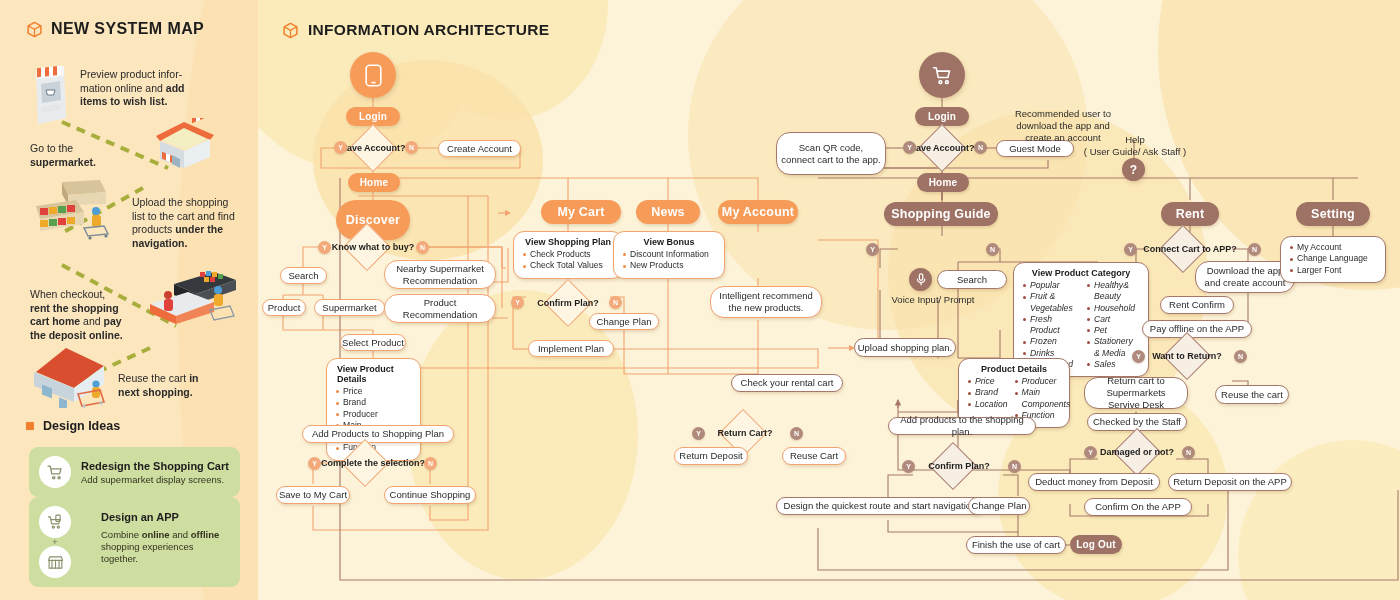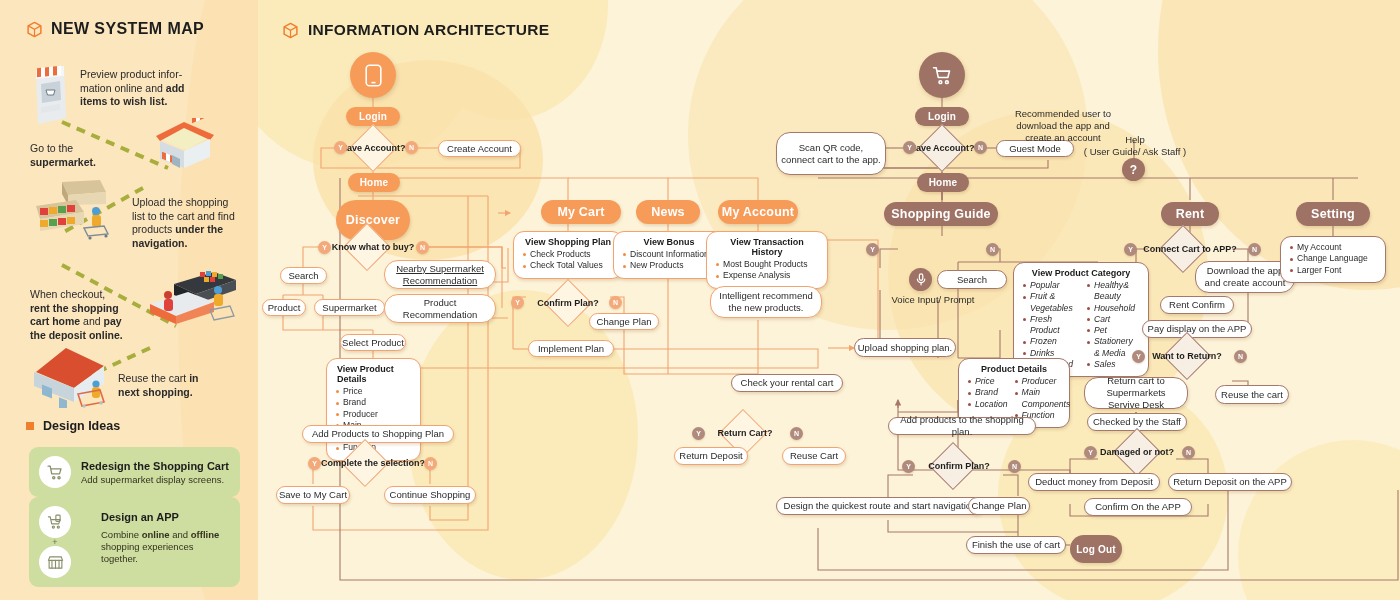--- a/index.html
+++ b/index.html
@@ -565,21 +565,21 @@
     <div class="node box-o" style="left:22px; top:267px; width:47px; height:17px;">
       <span>Search</span>
     </div>
     <div class="node box-o" style="left:4px; top:299px; width:44px; height:17px;">
       <span>Product</span>
     </div>
     <div class="node box-o" style="left:56px; top:299px; width:71px; height:17px;">
       <span>Supermarket</span>
     </div>
 
-    <div class="node box-o" style="left:126px; top:260px; width:112px; height:29px; white-space:pre-line;text-decoration:underline;">
+    <div class="node box-o" style="left:126px; top:260px; width:112px; height:29px; white-space:pre-line;">
       <span>Nearby Supermarket
 Recommendation</span>
     </div>
     <div class="node box-o" style="left:126px; top:294px; width:112px; height:29px; white-space:pre-line;">
       <span>Product
 Recommendation</span>
     </div>
 
     <div class="node box-o" style="left:82px; top:334px; width:66px; height:17px;">
       <span>Select Product</span>
@@ -645,27 +645,20 @@
     </div>
 
     <div class="listbox o" style="left:355px; top:231px; width:112px;">
       <div class="lb-h">View Bonus</div>
       <ul class="lb-ul">
           <li>Discount Information</li>
           <li>New Products</li>
         </ul>
     </div>
 
-    <div class="listbox o" style="left:448px; top:231px; width:122px;">
-      <div class="lb-h">View Transaction History</div>
-      <ul class="lb-ul">
-          <li>Most Bought Products</li>
-          <li>Expense Analysis</li>
-        </ul>
-    </div>
 
     <div class="node box-o" style="left:452px; top:286px; width:112px; height:32px; white-space:pre-line;">
       <span>Intelligent recommend
 the new products.</span>
     </div>
 
     <div class="circ-icon ic-b" style="left:661px; top:52px; width:46px; height:46px;">
       <svg width="21" height="21" viewBox="0 0 24 24" fill="none" stroke="#fff" stroke-width="1.8" stroke-linecap="round" stroke-linejoin="round">
         <path d="M1.8 3.2h3l2.3 11h11l1.9-7.2H6.2"></path>
           <circle cx="9.6" cy="19.6" r="1.6"></circle>
@@ -824,21 +817,21 @@
     <div class="node box-o" style="left:416px; top:447px; width:74px; height:18px;">
       <span>Return Deposit</span>
     </div>
     <div class="node box-o" style="left:524px; top:447px; width:64px; height:18px;">
       <span>Reuse Cart</span>
     </div>
 
     <div class="node box-b" style="left:708px; top:536px; width:100px; height:18px;">
       <span>Finish the use of cart</span>
     </div>
-    <div class="node pill-b" style="left:812px; top:535px; width:52px; height:28px;">
+    <div class="node pill-b" style="left:812px; top:535px; width:52px; height:19px;">
       <span>Log Out</span>
     </div>
 
     <div class="dia" style="left:872px; top:233px; width:120px; height:32px;">
       <div class="shape" style="left:36px; top:-1px; width:34px; height:34px; background:#F7EFE4; border:1px solid #A6786A; position:absolute; transform:rotate(45deg);"></div>
       <div class="lbl">Connect Cart to APP?</div>
     </div>
     <div class="yn b" style="left:866px; top:243px;">
         <span>Y</span>
       </div>
@@ -847,21 +840,21 @@
       </div>
 
     <div class="node box-b" style="left:937px; top:261px; width:100px; height:32px; white-space:pre-line;">
       <span>Download the app
 and create account</span>
     </div>
     <div class="node box-b" style="left:902px; top:296px; width:74px; height:18px;">
       <span>Rent Confirm</span>
     </div>
     <div class="node box-b" style="left:884px; top:320px; width:110px; height:18px;">
-      <span>Pay display on the APP</span>
+      <span>Pay offline on the APP</span>
     </div>
 
     <div class="dia" style="left:880px; top:341px; width:98px; height:30px;">
       <div class="shape" style="left:32px; top:-2px; width:34px; height:34px; background:#F7EFE4; border:1px solid #A6786A; position:absolute; transform:rotate(45deg);"></div>
       <div class="lbl">Want to Return?</div>
     </div>
     <div class="yn b" style="left:874px; top:350px;">
         <span>Y</span>
       </div>
     <div class="yn b" style="left:976px; top:350px;">

